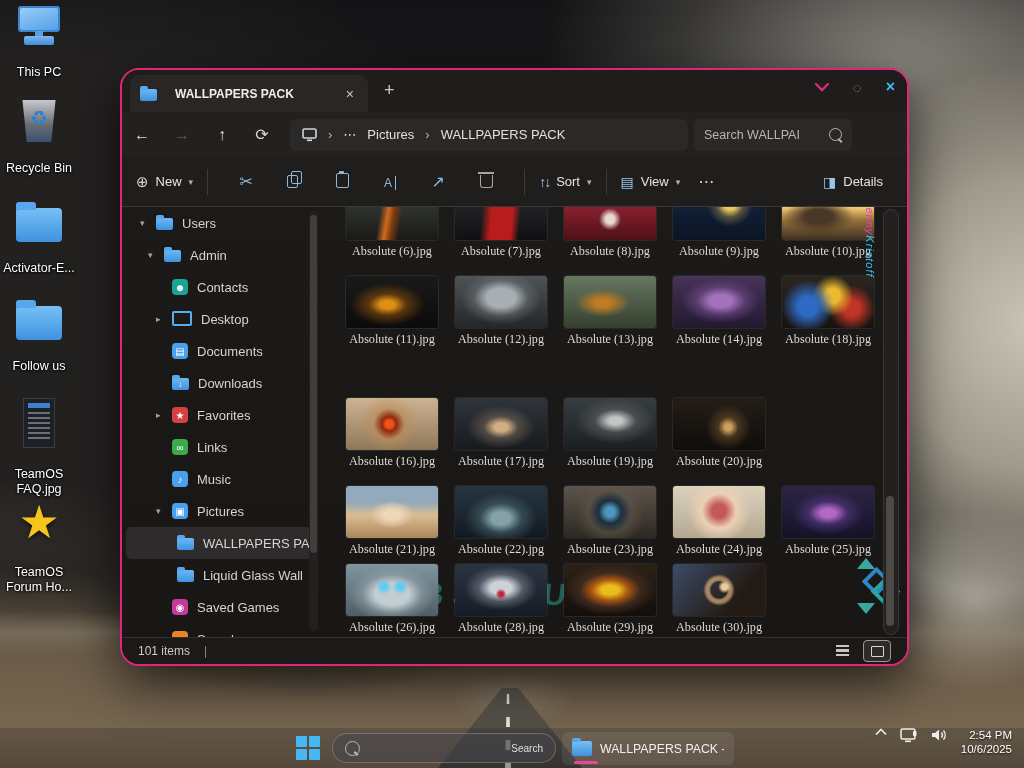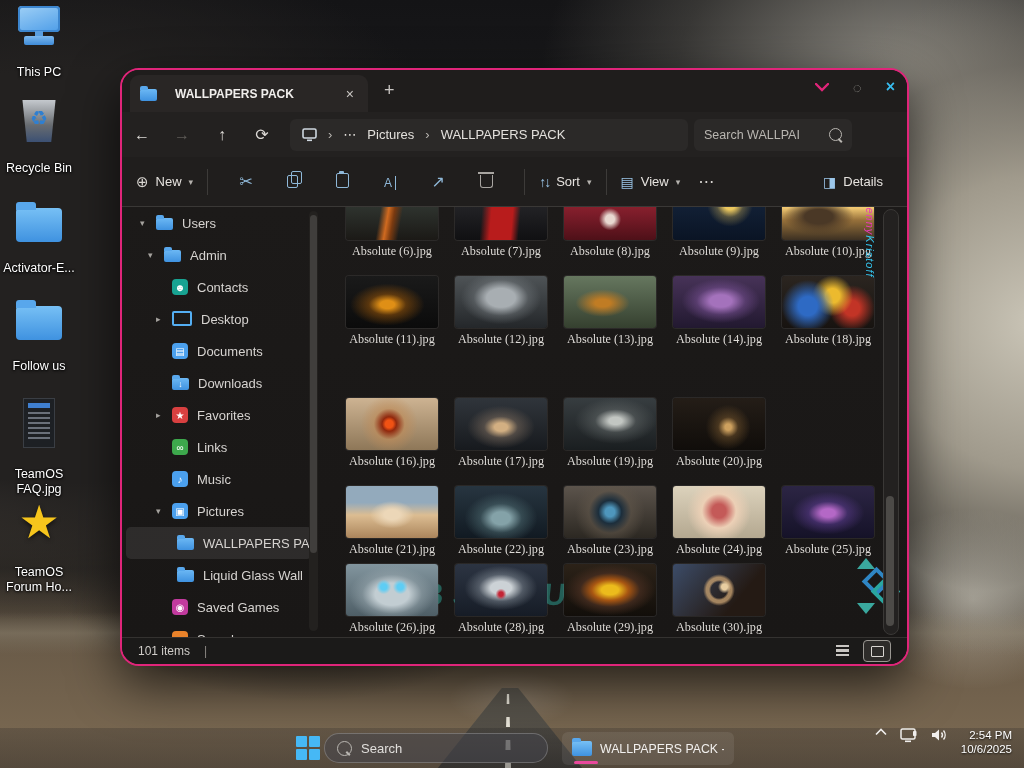--- a/index.html
+++ b/index.html
@@ -164,24 +164,24 @@
   .vbtn.active{border:1px solid #9a9792;background:#2e2c2a;}
   .vbtn .boxin{width:11px;height:9px;border:1.6px solid #d8d5d1;border-radius:1px;}
 
   
   .taskbar{position:absolute;left:0;top:728px;width:100%;height:40px;
     background:linear-gradient(180deg,rgba(28,28,32,.22),rgba(18,18,22,.38));
     display:flex;align-items:center;}
   .winlogo{position:absolute;left:296px;top:8px;width:24px;height:24px;display:grid;
     grid-template-columns:1fr 1fr;grid-template-rows:1fr 1fr;gap:2px;}
   .wq{background:#46b8f5;border-radius:1px;}
-  .tsearch{position:absolute;left:324px;top:5px;width:224px;height:30px;border-radius:16px;
+  .tsearch{position:absolute;left:332px;top:5px;width:224px;height:30px;border-radius:16px;
     background:rgba(70,70,76,.55);border:1px solid rgba(255,255,255,.22);
     display:flex;align-items:center;padding:0 12px;box-sizing:border-box;gap:9px;
-    font-size:13px;color:#e0dedb;}
+    font-size:10px;color:#e0dedb;justify-content:space-between;}
   .tapp{position:absolute;left:562px;top:4px;width:172px;height:33px;border-radius:6px;
     background:rgba(255,255,255,.08);display:flex;align-items:center;padding:0 10px;
     box-sizing:border-box;gap:8px;font-size:12.3px;color:#f2f0ee;}
   .tapp .fold-sm{width:20px;height:15px;border-radius:2px;position:relative;flex:none;
     background:linear-gradient(180deg,#77c0f5,#3f92e0);}
   .tapp .fold-sm::before{content:"";position:absolute;left:0;top:-3px;width:9px;height:4px;
     border-radius:2px 2px 0 0;background:#58a7ec;}
   .pindic{position:absolute;left:12px;bottom:1px;width:24px;height:3px;border-radius:2px;background:#e8489c;}
   .tapp .albl{white-space:nowrap;overflow:hidden;}
   .tray{position:absolute;right:12px;top:0;height:40px;display:flex;align-items:flex-start;gap:13px;}

